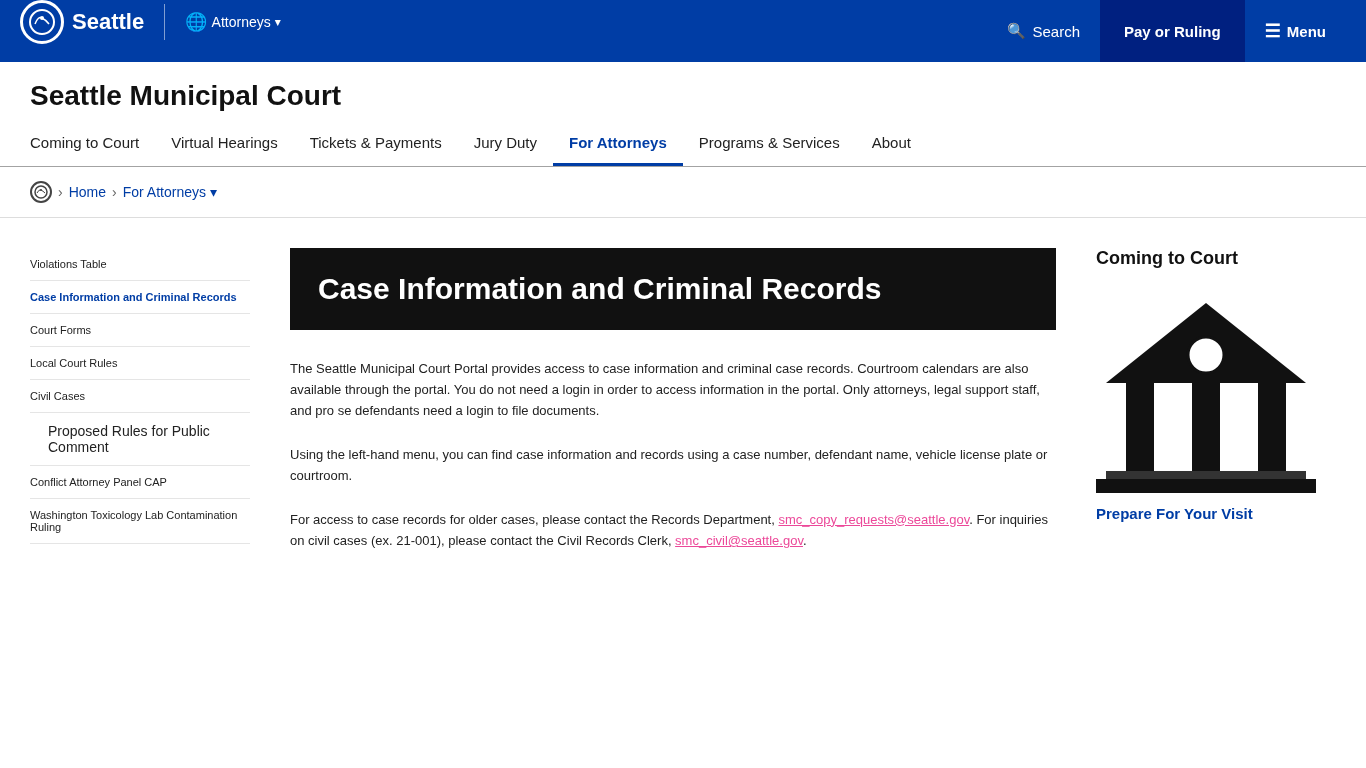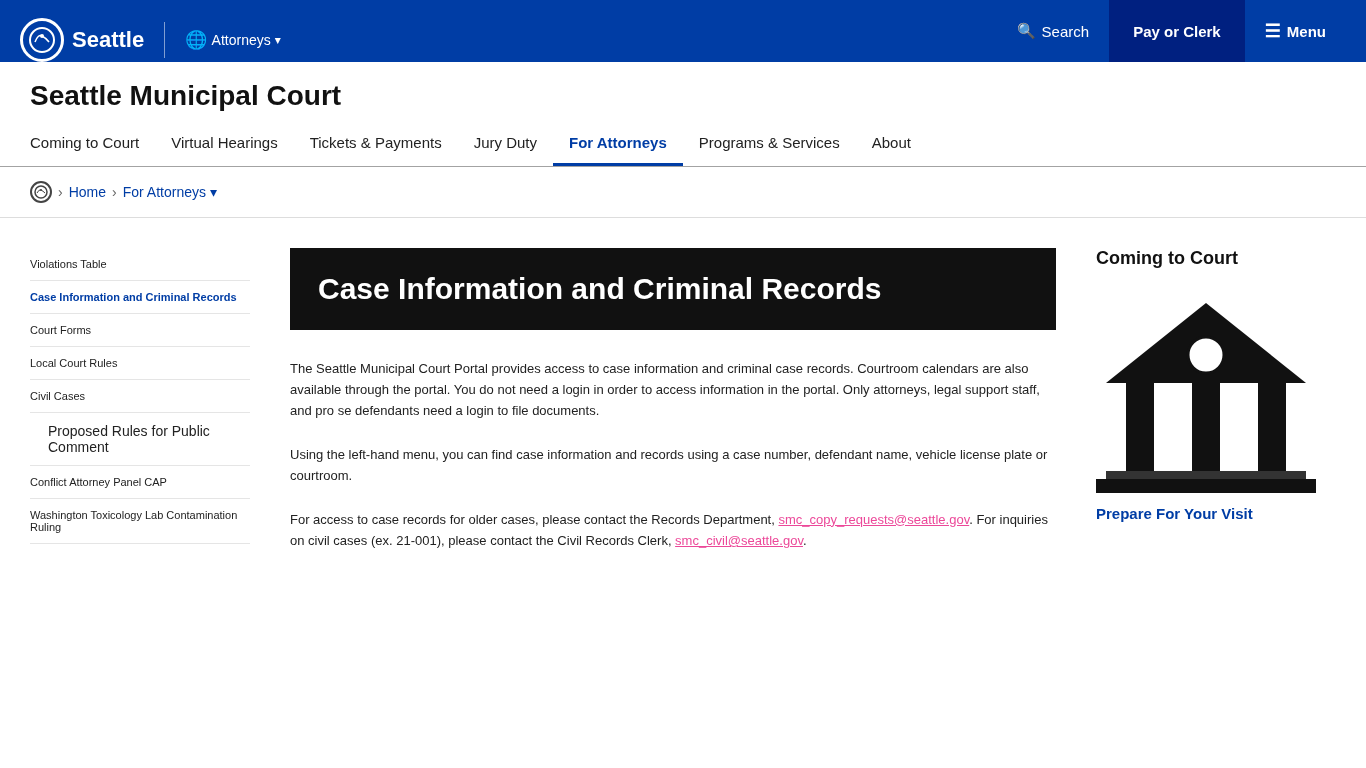--- a/index.html
+++ b/index.html
@@ -3,21 +3,21 @@
   <meta charset="utf-8">
   <style>
     * { margin: 0; padding: 0; box-sizing: border-box; }
     body { font-family: Arial, sans-serif; font-size: 15px; color: #222; background: #fff; }
 
     
     .top-bar {
       background: #003DA5;
       color: #fff;
       display: flex;
-      align-items: flex-end;
+      align-items: flex-start;
       justify-content: space-between;
       padding: 0 20px;
       height: 62px;
     }
     .top-bar-left {
       display: flex;
       align-items: center;
       gap: 12px;
     }
     .seattle-logo {
@@ -278,21 +278,21 @@
       <span>Attorneys</span>
       <span style="font-size:12px;">▾</span>
     </button>
   </div>
   <div class="top-bar-right">
     <button class="search-btn">
       <span>🔍</span>
       <span>Search</span>
     </button>
     <button class="pay-btn">
-      <span>Pay or Clerk</span>
+      <span>Pay or Ruling</span>
     </button>
     <button class="menu-btn">
       <span style="font-size:18px;">☰</span>
       <span>Menu</span>
     </button>
   </div>
 </div>
 
 <div class="site-header">
   <div class="site-title">Seattle Municipal Court</div>

